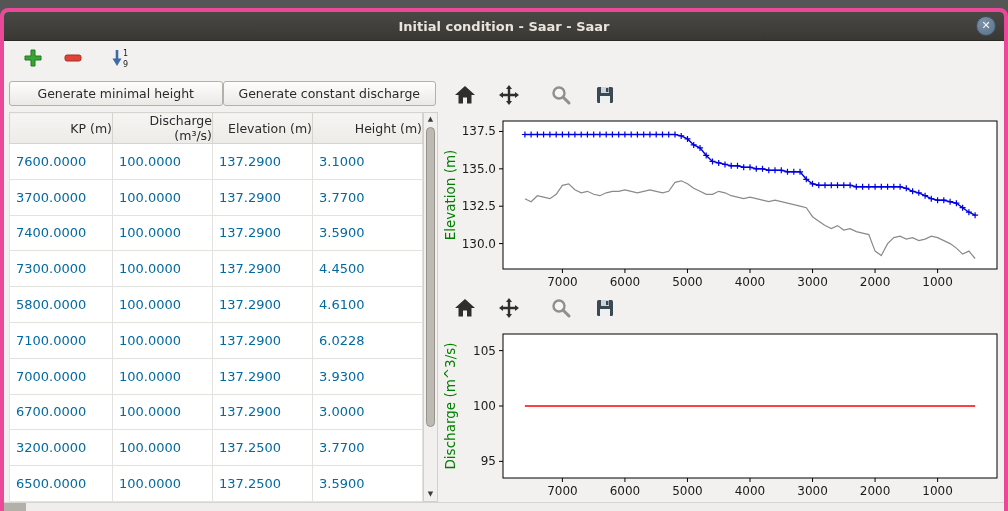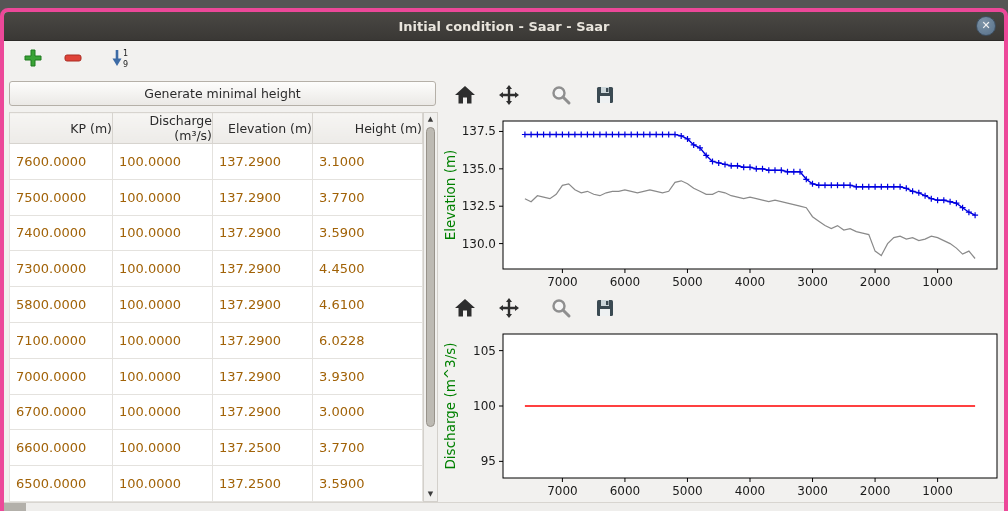--- a/index.html
+++ b/index.html
@@ -41,21 +41,21 @@
     background:linear-gradient(#fdfdfc,#ebe9e6);
     border:1px solid #b5b0a8; border-radius:3px;
   }
   .table-area { flex:1; display:flex; min-height:0; }
   table.data { border-collapse:collapse; table-layout:fixed; width:413px; background:#fff; }
   table.data th {
     background:linear-gradient(#f6f5f3,#edebe8); border:1px solid #d7d4cf;
     font-weight:normal; font-size:12.5px; color:#2b2b2b; height:21px; text-align:right;
   }
   table.data td {
-    border:1px solid #e4e2de; font-size:13px; color:#a16207;
+    border:1px solid #e4e2de; font-size:13px; color:#0369a1;
     height:28px; padding-left:6px; background:#fff;
   }
   .vscroll {
     width:15px; background:#f1f0ee; border:1px solid #d3d0cb;
     display:flex; flex-direction:column; align-items:center;
   }
   .sb-arrow { flex:0 0 13px; font-size:7px; color:#3c3c3c; line-height:13px; }
   .sb-thumb {
     width:9px; height:300px; flex:0 0 auto; margin-top:1px;
     background:#bdbab3; border:1px solid #97928a; border-radius:5px;
@@ -106,20 +106,21 @@
         </svg>
       </span>
     </button>
   </div>
 
   <div class="content">
 
     <div class="left-panel">
       <div class="btn-row">
         <button class="gen-btn">Generate minimal height</button>
+        <button class="gen-btn">Generate constant discharge</button>
       </div>
       <div class="table-area">
         <table class="data">
           <colgroup>
               <col style="width:103px">
               <col style="width:100px">
               <col style="width:100px">
               <col style="width:110px">
             </colgroup>
           <thead>
@@ -131,21 +132,21 @@
             </tr>
           </thead>
           <tbody id="table-body">
               <tr>
                 <td>7600.0000</td>
                 <td>100.0000</td>
                 <td>137.2900</td>
                 <td>3.1000</td>
               </tr>
               <tr>
-                <td>7500.0000</td>
+                <td>3700.0000</td>
                 <td>100.0000</td>
                 <td>137.2900</td>
                 <td>3.7700</td>
               </tr>
               <tr>
                 <td>7400.0000</td>
                 <td>100.0000</td>
                 <td>137.2900</td>
                 <td>3.5900</td>
               </tr>
@@ -173,21 +174,21 @@
                 <td>137.2900</td>
                 <td>3.9300</td>
               </tr>
               <tr>
                 <td>6700.0000</td>
                 <td>100.0000</td>
                 <td>137.2900</td>
                 <td>3.0000</td>
               </tr>
               <tr>
-                <td>6600.0000</td>
+                <td>3200.0000</td>
                 <td>100.0000</td>
                 <td>137.2500</td>
                 <td>3.7700</td>
               </tr>
               <tr>
                 <td>6500.0000</td>
                 <td>100.0000</td>
                 <td>137.2500</td>
                 <td>3.5900</td>
               </tr>

